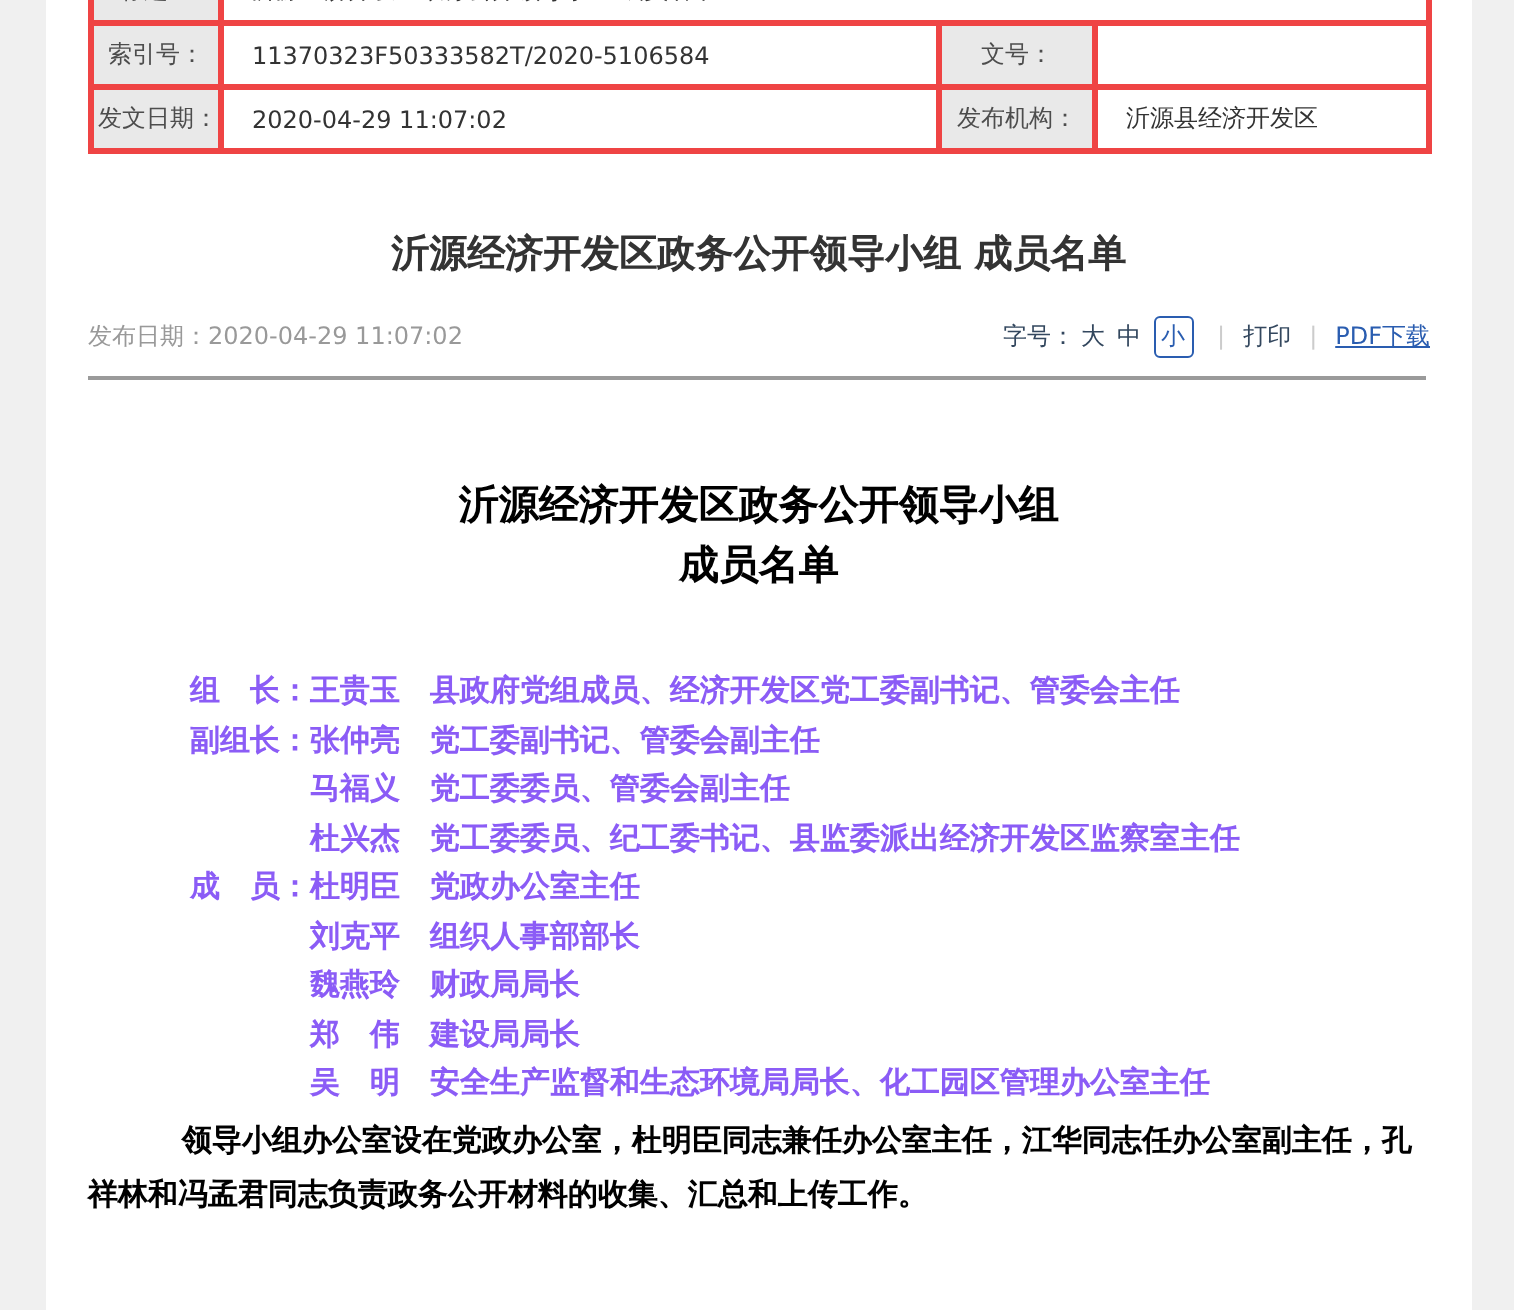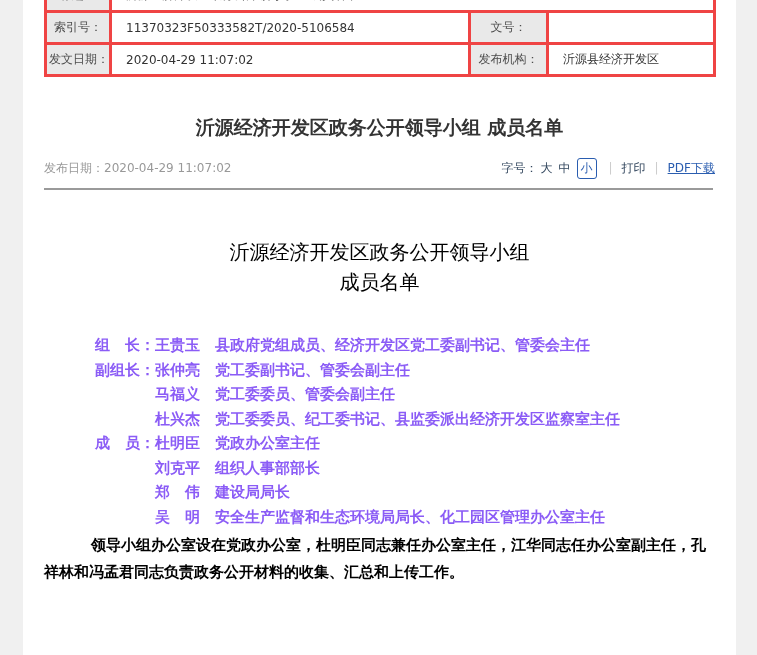--- a/index.html
+++ b/index.html
@@ -75,21 +75,21 @@
     margin-top: 10px;
     border-top: 2px solid #9a9a9a;
     width: 669px;
   }
 
   
   .doc-title {
     margin-top: 47px;
     text-align: center;
     font-size: 20px;
-    font-weight: normal;
+    font-weight: bold;
     color: #000000;
     line-height: 30px;
   }
   .roster {
     margin-top: 36px;
     font-size: 15px;
     font-weight: bold;
     color: #8b5cf6;
     line-height: 24.5px;
   }
@@ -162,20 +162,21 @@
       <div>成员名单</div>
     </div>
 
     <div class="roster">
       <div class="line lead">组　长：王贵玉　县政府党组成员、经济开发区党工委副书记、管委会主任</div>
       <div class="line lead">副组长：张仲亮　党工委副书记、管委会副主任</div>
       <div class="line cont">马福义　党工委委员、管委会副主任</div>
       <div class="line cont">杜兴杰　党工委委员、纪工委书记、县监委派出经济开发区监察室主任</div>
       <div class="line lead">成　员：杜明臣　党政办公室主任</div>
       <div class="line cont">刘克平　组织人事部部长</div>
+      <div class="line cont">魏燕玲　财政局局长</div>
       <div class="line cont">郑　伟　建设局局长</div>
       <div class="line cont">吴　明　安全生产监督和生态环境局局长、化工园区管理办公室主任</div>
     </div>
 
     <p class="closing">领导小组办公室设在党政办公室，杜明臣同志兼任办公室主任，江华同志任办公室副主任，孔祥林和冯孟君同志负责政务公开材料的收集、汇总和上传工作。</p>
 
   </div>
 </div>
 
 </body></html>

